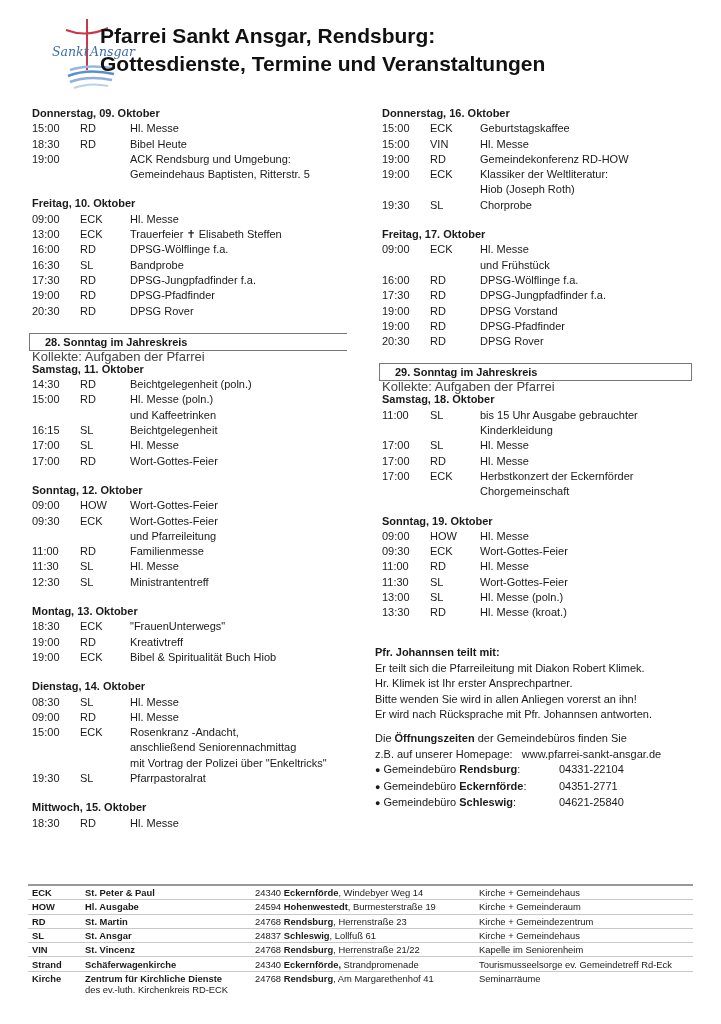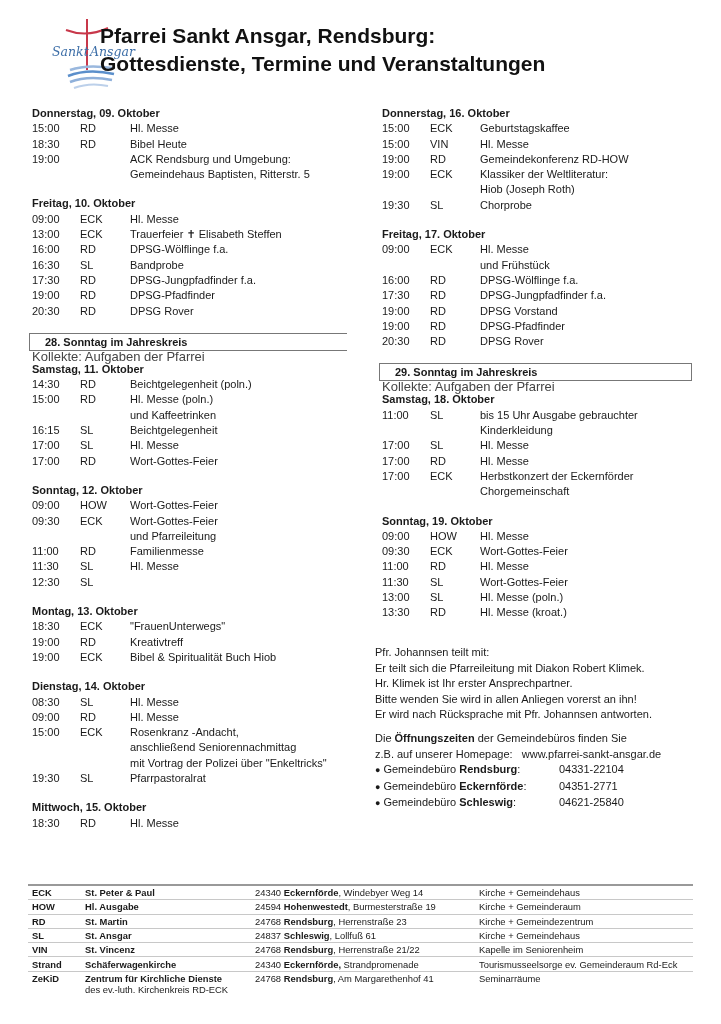--- a/index.html
+++ b/index.html
@@ -22,21 +22,21 @@
   .ev .d { flex: 1; }
   .ev .d div { white-space: nowrap; }
 
   .sunday-box { border: 1px solid #777; padding: 1px 15px; margin-left: -3px; font-weight: bold; line-height: 14px; }
   .sunday-box.left-box { border-right: none; width: 318px; }
   .sunday-box.right-box { width: 313px; }
   .kollekte { font-size: 13px; line-height: 11px; color: #444; }
   .sun-wrap { margin-bottom: 0; }
 
   .notice { position: absolute; left: 375px; top: 645px; width: 340px; font-size: 11px; line-height: 15.5px; }
-  .notice .head { font-weight: normal; }
+  .notice .head { font-weight: bold; }
   .hours { position: absolute; left: 375px; top: 731px; width: 340px; font-size: 11px; line-height: 15.5px; }
   .hours .row { display: flex; }
   .hours .row .lbl { width: 184px; }
   .hours b { font-weight: bold; }
   .bullet { font-size: 9px; margin-right: 3px; }
 
   .loc-table { position: absolute; left: 28px; top: 884px; width: 665px; font-size: 9.4px; border-top: 2px solid #999; }
   .loc-row { display: flex; border-bottom: 1px solid #c8c8c8; height: 14.3px; align-items: center; }
   .loc-row.last { border-bottom: none; height: 28px; align-items: flex-start; padding-top: 1px; }
   .loc-row .c1 { width: 57px; font-weight: bold; padding-left: 4px; }
@@ -217,20 +217,23 @@
         <div class="ev">
           <span class="t">11:30</span>
           <span class="l">SL</span>
           <span class="d">
             <div>Hl. Messe</div>
           </span>
         </div>
         <div class="ev">
           <span class="t">12:30</span>
           <span class="l">SL</span>
+          <span class="d">
+            <div>Ministrantentreff</div>
+          </span>
         </div>
       </div>
       <div class="day">
         <div class="day-head">Montag, 13. Oktober</div>
         <div class="ev">
           <span class="t">18:30</span>
           <span class="l">ECK</span>
           <span class="d">
             <div>"FrauenUnterwegs"</div>
           </span>
@@ -539,24 +542,24 @@
       </span>
       <span class="c3"><span>24768</span> <b>Rendsburg</b><span>, Herrenstraße 21/22</span></span>
       <span class="c4">Kapelle im Seniorenheim</span>
     </div>
     <div class="loc-row">
       <span class="c1">Strand</span>
       <span class="c2">
         <div>Schäferwagenkirche</div>
       </span>
       <span class="c3"><span>24340</span> <b>Eckernförde,</b><span> Strandpromenade</span></span>
-      <span class="c4">Tourismusseelsorge ev. Gemeinderaum Rd-Eck</span>
+      <span class="c4">Tourismusseelsorge ev. Gemeindetreff Rd-Eck</span>
     </div>
     <div class="loc-row last">
-      <span class="c1">ZeKiD</span>
+      <span class="c1">Kirche</span>
       <span class="c2">
         <div>Zentrum für Kirchliche Dienste</div>
         <div class="sub">des ev.-luth. Kirchenkreis RD-ECK</div>
       </span>
       <span class="c3"><span>24768</span> <b>Rendsburg</b><span>, Am Margarethenhof 41</span></span>
       <span class="c4">Seminarräume</span>
     </div>
   </div>
 
 </body></html>

